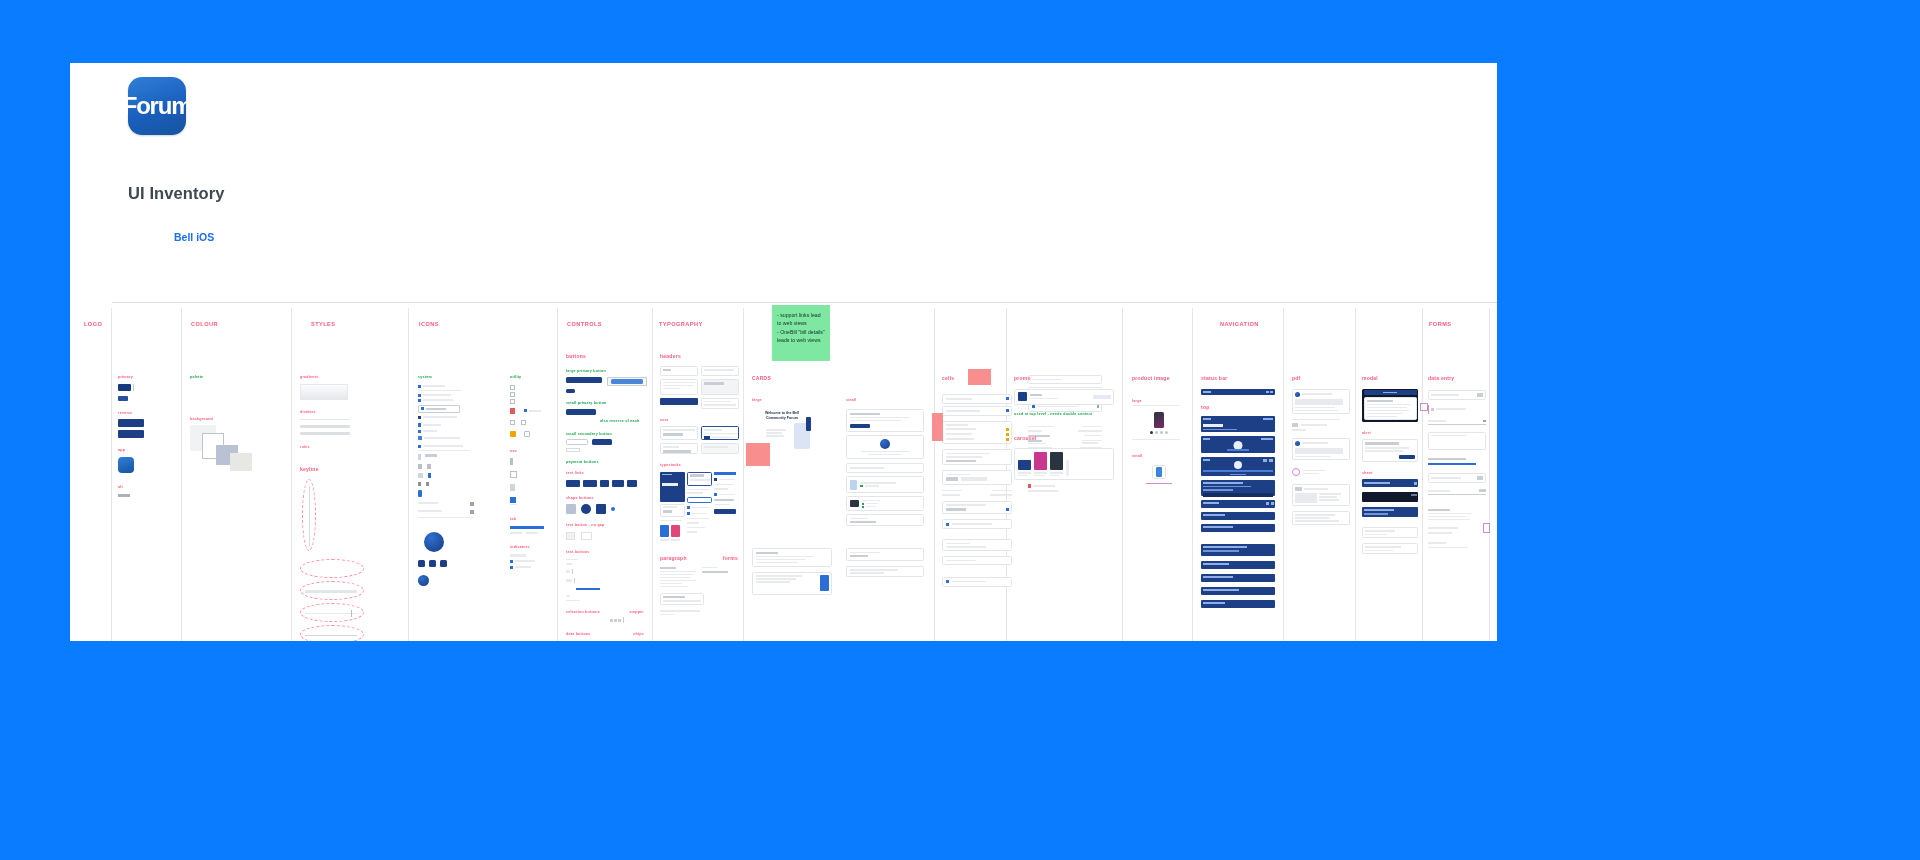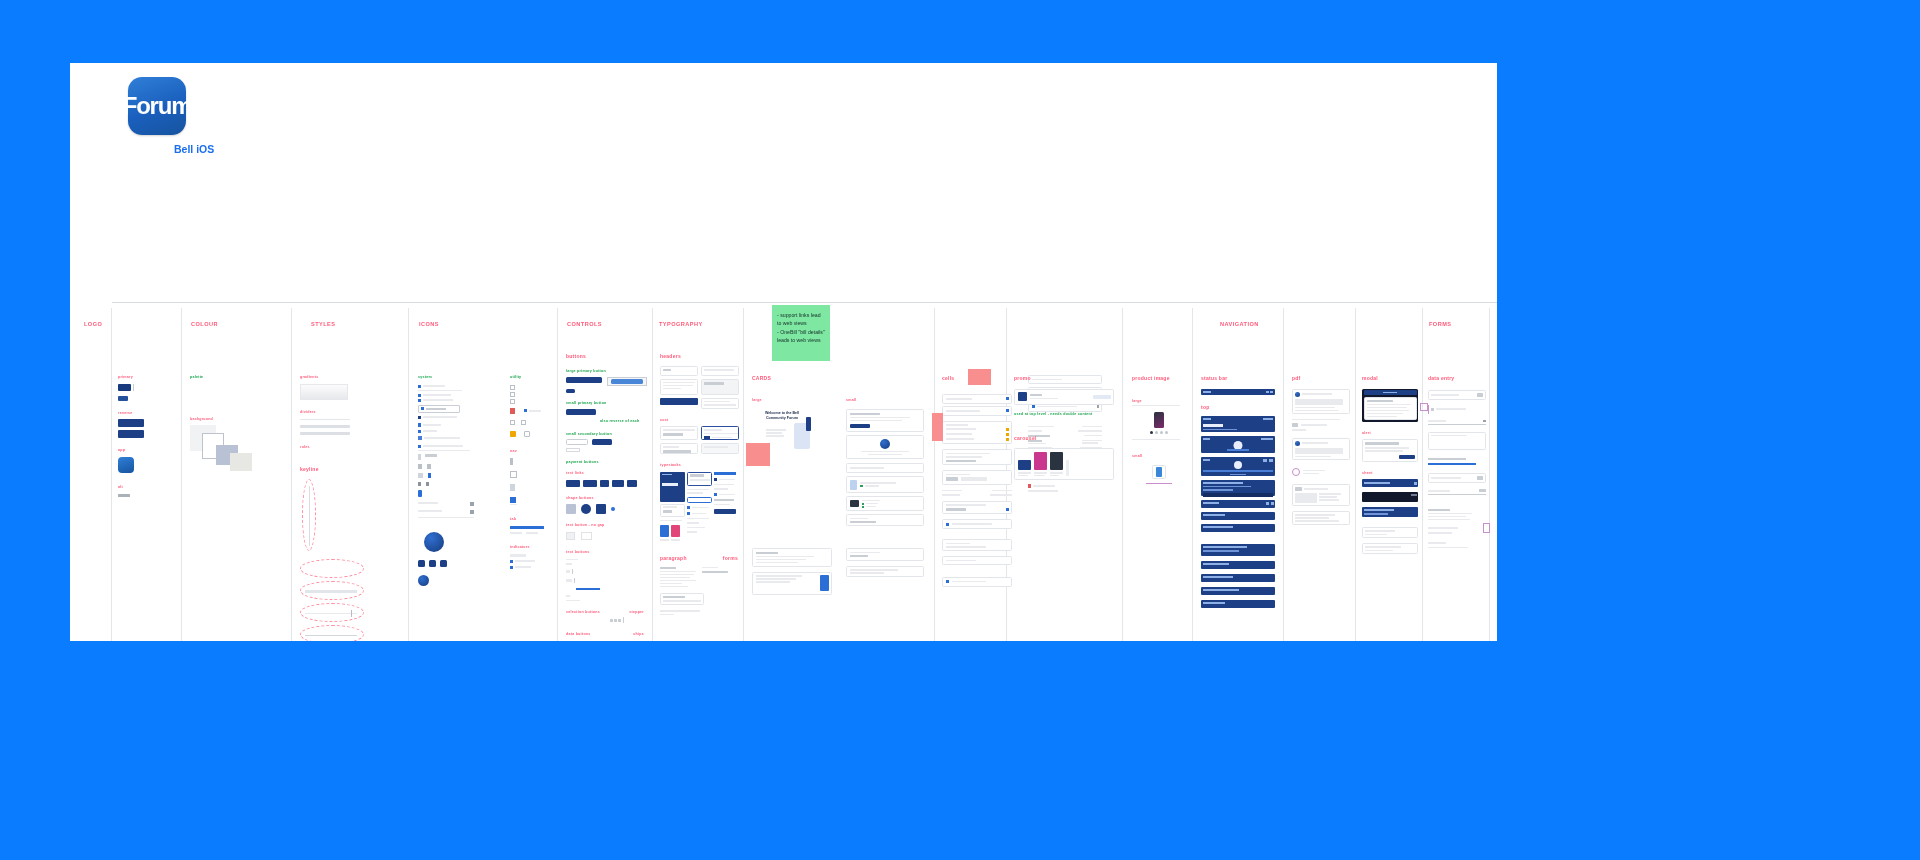--- a/index.html
+++ b/index.html
@@ -34,21 +34,21 @@
   .app-icon .wordmark {
     color: #fff; font-weight: bold; font-size: 24px;
     letter-spacing: -1.2px; font-family: "Liberation Sans", sans-serif;
   }
   .board-title {
     margin-top: 49px;
     font-size: 16.5px; font-weight: bold; color: #3d4852;
     letter-spacing: .1px;
   }
   .board-subtitle {
-    margin-top: 8px; margin-left: 46px;
+    margin-top: 28px; margin-left: 46px;
     font-size: 10.5px; font-weight: bold; color: #1a6ef0;
   }
   #hrule {
     position: absolute; left: 42px; top: 239px;
     width: 1385px; height: 1px; background: #d9dde2;
   }
 
   
   .sec-label {
     position: absolute; top: 258px;
@@ -114,20 +114,21 @@
 <body>
 
 <div id="canvas">
 
   <div id="board">
 
     <div id="header">
       <div class="app-icon">
         <span class="wordmark">Forum</span>
       </div>
+      <div class="board-title">UI Inventory</div>
       <div class="board-subtitle">Bell iOS</div>
     </div>
 
     <div id="hrule"></div>
 
     <div class="sec-label" style="left:14px">LOGO</div>
     <div class="sec-label" style="left:121px">COLOUR</div>
     <div class="sec-label" style="left:241px">STYLES</div>
     <div class="sec-label" style="left:349px">ICONS</div>
     <div class="sec-label" style="left:497px">CONTROLS</div>

